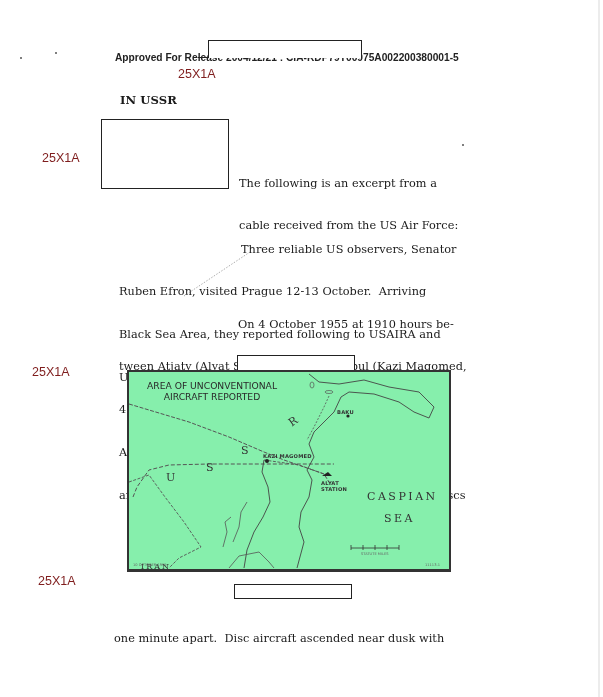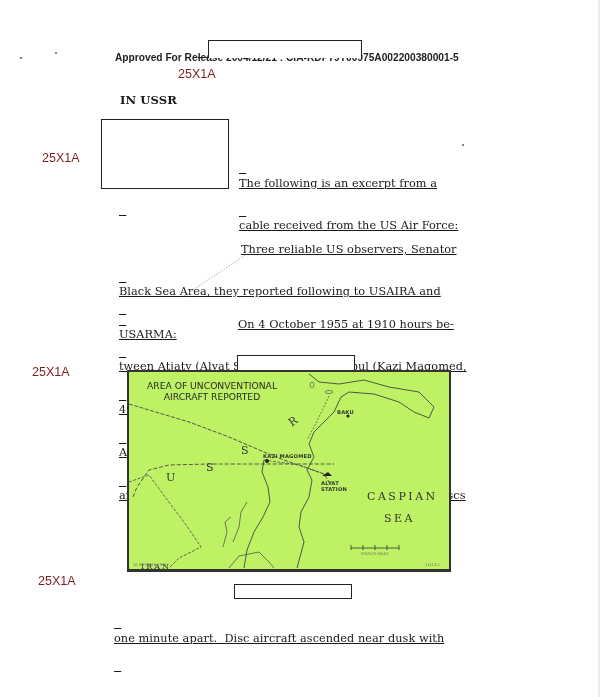--- a/index.html
+++ b/index.html
@@ -14,24 +14,24 @@
     }
     .header .strike { text-decoration: line-through; }
     .redact { position: absolute; border: 1.6px solid #222; background: #fff; }
     .code { position: absolute; font-family: "Liberation Sans", sans-serif; font-size: 12.5px; color: #7f1d1d; }
     .title {
       position: absolute; left: 103px; top: 94px; font-weight: bold; font-size: 11.6px; line-height: 13px;
       letter-spacing: 0.1px;
     }
     .title .num { display: inline-block; width: 17px; }
     .title .l2 { padding-left: 17px; }
-    .para { position: absolute; font-size: 11.3px; line-height: 14.3px; letter-spacing: 0.05px; white-space: pre; text-decoration: underline; }
+    .para { position: absolute; font-size: 11.3px; line-height: 14.3px; letter-spacing: 0.05px; white-space: pre; }
     .map {
       position: absolute; left: 127px; top: 370px; width: 320px; height: 197px;
-      border: 2px solid #333; border-bottom-width: 3px; background: #bef264;
+      border: 2px solid #333; border-bottom-width: 3px; background: #86efac;
     }
     .map svg { position: absolute; left: 0; top: 0; }
     .map-title {
       position: absolute; left: 18px; top: 8px; font-family: "DejaVu Sans", sans-serif;
       font-size: 9.2px; line-height: 11px; color: #2a2a2a; text-align: center;
     }
     .map-label { position: absolute; font-family: "DejaVu Sans", sans-serif; color: #333; }
     .country { font-family: "DejaVu Serif", serif; font-size: 11px; }
     .sea { font-family: "DejaVu Serif", serif; font-size: 11px; letter-spacing: 2.5px; }
     .city { font-size: 5.2px; font-weight: bold; letter-spacing: 0.2px; line-height: 5.5px; }
@@ -61,20 +61,21 @@
 <div class="code" style="left:42px;top:151px;">25X1A</div>
 <div class="redact" style="left:101px;top:119px;width:126px;height:68px;"></div>
 
 <div class="para" style="left:239px;top:148px;">
   <div>The following is an excerpt from a</div>
   <div>cable received from the US Air Force:</div>
 </div>
 
 <div class="para" style="left:119px;top:190px;">
   <div style="padding-left:122px;margin-top:24px;">Three reliable US observers, Senator</div>
+  <div>Ruben Efron, visited Prague 12-13 October.  Arriving</div>
   <div>Black Sea Area, they reported following to USAIRA and</div>
   <div>USARMA:</div>
 </div>
 
 <svg style="position:absolute;left:180px;top:250px;" width="80" height="50">
   <path d="M70 2 L4 46" stroke="#999" stroke-width="0.8" stroke-dasharray="1.5 1.5" fill="none"></path>
 </svg>
 
 <div class="para" style="left:119px;top:289px;">
   <div style="padding-left:119px;">On 4 October 1955 at 1910 hours be-</div>

